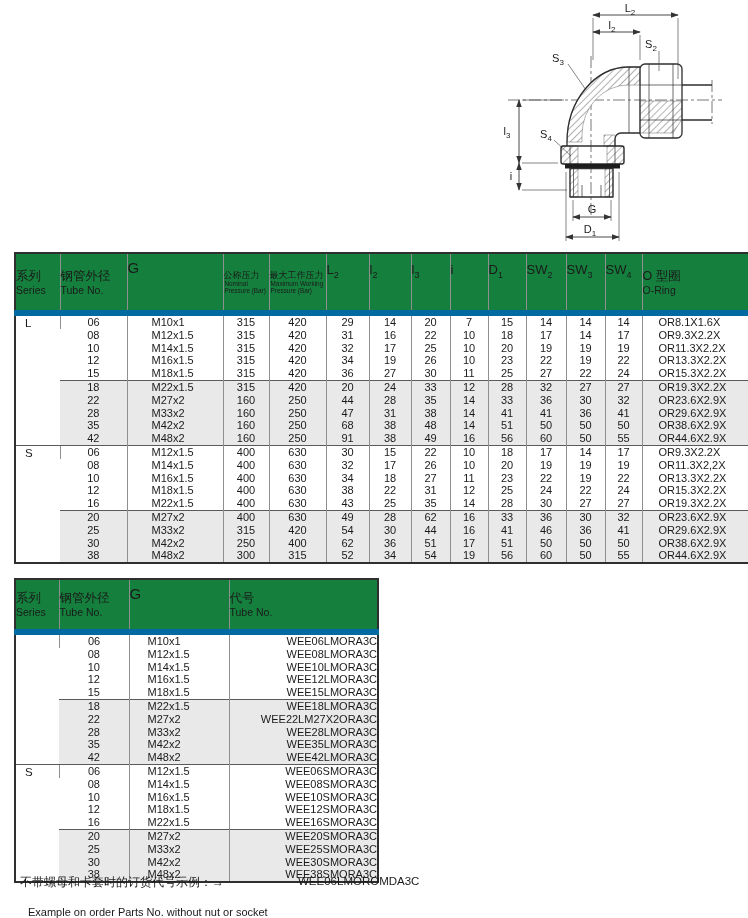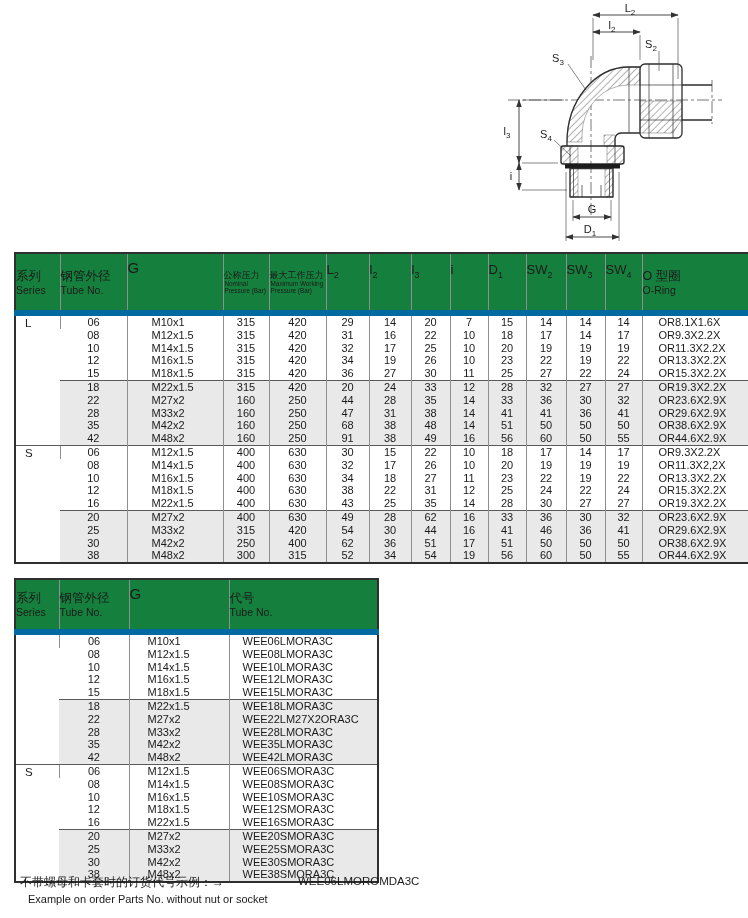--- a/index.html
+++ b/index.html
@@ -23,38 +23,38 @@
   .en-t{font-size:6.5px;line-height:7.5px;transform:scale(0.98);}
   .g-th{vertical-align:top;padding-top:5px;font-size:15px;}
   .dim-th{vertical-align:top;padding-top:8px;font-size:13px;}
   .dim-th sub,.code-th sub{font-size:9px;}
   .series-cell{background:#fff;vertical-align:top;text-align:left;padding:1px 0 0 9px;font-size:11.5px;}
   .shaded{background:#e9e9e9;}
   .group-sep{border-top:1.6px solid #5a5a5a;}
   #t1 .col-1{text-align:left;padding-left:24px;}
   #t1 .col-12{text-align:left;padding-left:16px;}
   #t2 .col-1{text-align:left;padding-left:18px;}
-  #t2 .col-2{text-align:left;padding-left:13px;}
+  #t2 .col-2{text-align:right;padding-left:13px;}
 
   
   #drawing{position:absolute;left:478px;top:0;width:262px;height:246px;}
   .cl{stroke:#555;stroke-width:0.8;fill:none;stroke-dasharray:12 3 3 3;}
   .ol{stroke:#2f2f2f;stroke-width:1.3;fill:none;stroke-linejoin:round;}
   .thin{stroke:#2f2f2f;stroke-width:0.7;fill:none;}
   .hatchfill{fill:url(#hatch);stroke:#444;stroke-width:0.4;}
   .dim{stroke:#333;stroke-width:0.9;fill:none;marker-start:url(#arrow);marker-end:url(#arrow);}
   .ext{stroke:#444;stroke-width:0.65;fill:none;}
   .lbl{font-size:11px;fill:#1b1b1b;font-family:"Liberation Sans","DejaVu Sans",sans-serif;}
   .sb{font-size:8px;}
 
   
   .footer{position:absolute;left:20px;top:874px;width:710px;}
   .f1{font-size:12px;position:relative;height:16px;}
   .fpart{position:absolute;left:278px;top:1px;font-size:11.5px;}
-  .f2{font-size:11px;margin-top:3px;padding-left:8px;}
+  .f2{font-size:11px;margin-top:16px;padding-left:8px;}
 </style>
 </head>
 <body>
 
 <div class="page">
 
   <svg id="drawing" viewBox="0 0 262 246" xmlns="http://www.w3.org/2000/svg">
     <defs>
       <pattern id="hatch" patternUnits="userSpaceOnUse" width="5" height="5" patternTransform="rotate(45)">
         <rect width="5" height="5" fill="#ffffff"></rect>

